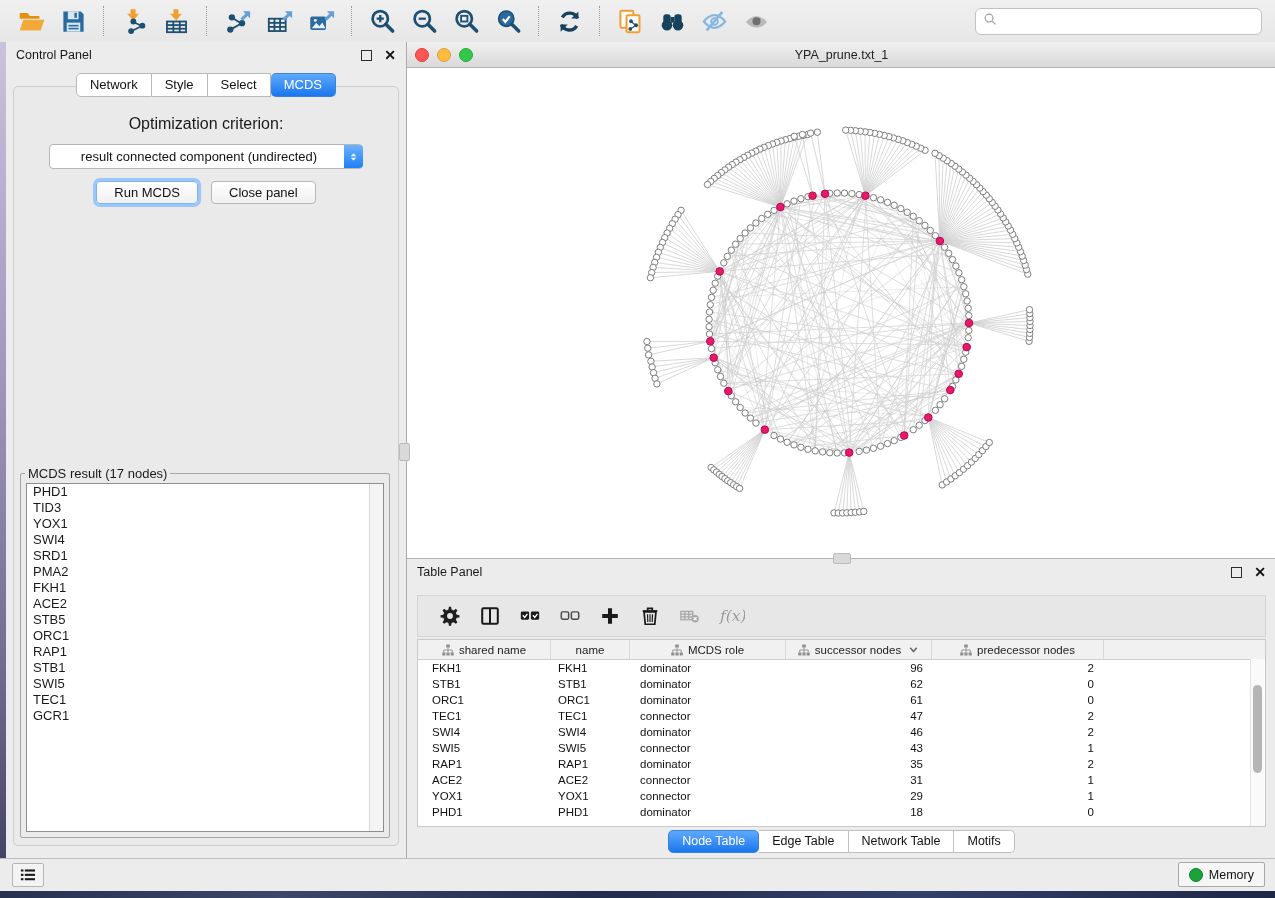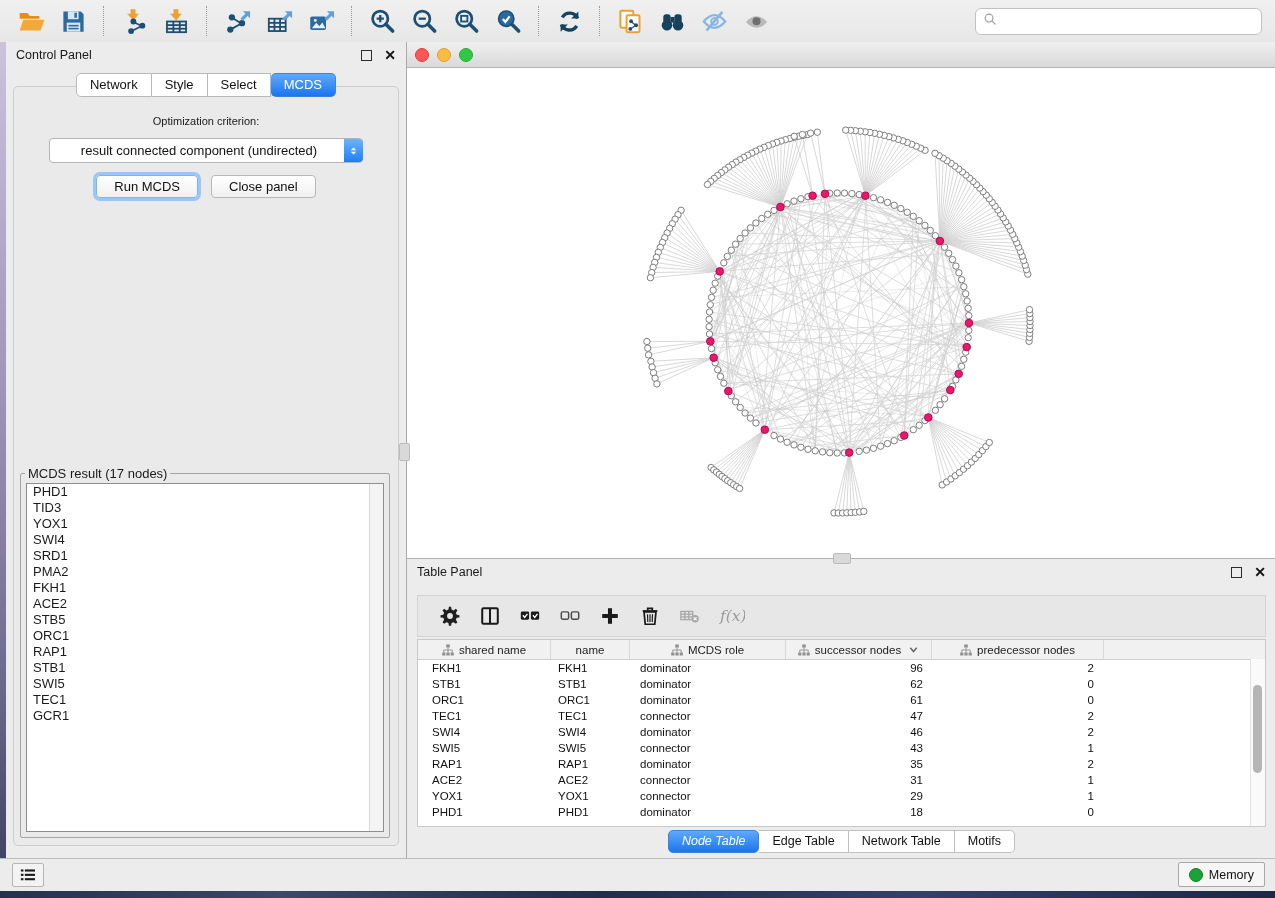--- a/index.html
+++ b/index.html
@@ -32,21 +32,21 @@
   .panel-titlebar .spacer{flex:1;}
   .float-icon{width:9px;height:9px;border:1.5px solid #2c2c2c;margin-right:12px;}
   .close-icon{font-size:14px;font-weight:bold;color:#111;line-height:1;}
   .cp-tabs{position:absolute;left:0;top:31px;width:100%;display:flex;justify-content:center;z-index:3;}
   .cptab{font-size:13px;padding:3px 13px 4px;background:#fff;border:1px solid #b9b9b9;border-left:none;color:#111;}
   .cptab:first-child{border-left:1px solid #b9b9b9;border-radius:5px 0 0 5px;}
   .cptab:last-child{border-radius:0 5px 5px 0;}
   .cptab.selected{background:linear-gradient(#5fa9fd,#1a76ee);color:#fff;border-color:#3a83d6;border-radius:5px;}
   .cp-body{position:absolute;left:7px;right:7px;top:44px;bottom:12px;background:#eaeaea;
            border:1px solid #cdcdcd;border-radius:5px;}
-  .opt-label{margin-top:28px;text-align:center;font-size:11px;}
+  .opt-label{margin-top:28px;text-align:center;font-size:16px;}
   .dropdown{margin:11px auto 0;width:312px;height:23px;background:#fff;border:1px solid #b5b5b5;border-radius:4px;
             display:flex;align-items:center;position:relative;}
   .dropdown .dd-text{flex:1;text-align:center;font-size:13px;color:#111;padding-left:4px;white-space:nowrap;}
   .dd-stepper{width:19px;height:23px;margin:-1px -1px -1px 0;border-radius:0 4px 4px 0;flex:none;
               background:linear-gradient(#6db3fd,#1d80f5);display:flex;flex-direction:column;
               align-items:center;justify-content:center;}
   .dd-stepper svg{width:11px;height:16px;}
   .btnrow{margin-top:12px;display:flex;justify-content:center;gap:13px;}
   .pbtn{height:23px;padding:0 17px;font:13px "Liberation Sans",sans-serif;color:#111;
         background:linear-gradient(#ffffff,#f0f0f0);border:1px solid #b8b8b8;border-radius:4px;}
@@ -88,21 +88,21 @@
   .th{display:flex;align-items:center;justify-content:center;gap:5px;font-size:11.5px;color:#222;
       border-right:1px solid #d8d8d8;box-sizing:border-box;flex:none;}
   .th svg.hier{width:12px;height:12px;}
   .th svg.chev{width:11px;height:11px;margin-left:2px;}
   .trow{display:flex;height:16px;align-items:center;}
   .td{font-size:11.5px;color:#111;box-sizing:border-box;flex:none;white-space:nowrap;overflow:hidden;}
   .tbl-scroll{position:absolute;right:0;top:19px;bottom:0;width:14px;background:#fafafa;border-left:1px solid #e3e3e3;}
   .tbl-thumb{position:absolute;left:2px;width:9px;border-radius:5px;background:#b5b5b5;}
   .bottom-tabs{position:absolute;left:0;right:0;top:271px;display:flex;justify-content:center;}
   .btab{font-size:12.5px;padding:3px 13px 4px;background:#fff;border:1px solid #c0c0c0;border-left:none;color:#111;}
-  .btab:first-child{border-left:1px solid #c0c0c0;border-radius:5px 0 0 5px;font-style:italic;}
+  .btab:first-child{border-left:1px solid #c0c0c0;border-radius:5px 0 0 5px;}
   .btab:last-child{border-radius:0 5px 5px 0;}
   .btab.selected{background:linear-gradient(#5fa9fd,#1a76ee);color:#fff;border-color:#3a83d6;border-radius:5px;}
 
   
   .status-bar{left:0;top:858px;width:1275px;height:32px;background:#ececec;border-top:1px solid #bdbdbd;}
   .list-btn{position:absolute;left:12px;top:4px;width:32px;height:24px;background:#f3f3f3;
             border:1px solid #b5b5b5;border-radius:2px;display:flex;align-items:center;justify-content:center;}
   .list-btn svg{width:18px;height:18px;}
   .memory-btn{position:absolute;right:10px;top:3px;height:25px;padding:0 10px;background:#f6f6f6;
               border:1px solid #a8a8a8;border-radius:2px;display:flex;align-items:center;gap:6px;
@@ -337,20 +337,21 @@
     </fieldset>
   </aside>
 
   <section class="abs network-panel">
     <div class="net-titlebar">
       <div class="tlights">
         <span class="tl red"></span>
         <span class="tl yellow"></span>
         <span class="tl green"></span>
       </div>
+      <span class="net-title">YPA_prune.txt_1</span>
     </div>
     <div class="net-canvas" id="net-canvas"><svg width="869" height="490" viewBox="0 0 869 490" xmlns="http://www.w3.org/2000/svg">
           <g stroke="#9c9c9c" stroke-width="0.8" opacity="0.42">
             <line x1="373.4" y1="139.0" x2="528.4" y2="167.7"></line>
             <line x1="373.4" y1="139.0" x2="556.8" y2="291.3"></line>
             <line x1="373.4" y1="139.0" x2="308.2" y2="294.8"></line>
             <line x1="373.4" y1="139.0" x2="313.5" y2="201.5"></line>
             <line x1="373.4" y1="139.0" x2="523.3" y2="162.4"></line>
             <line x1="373.4" y1="139.0" x2="320.3" y2="188.4"></line>
             <line x1="373.4" y1="139.0" x2="466.5" y2="380.3"></line>

